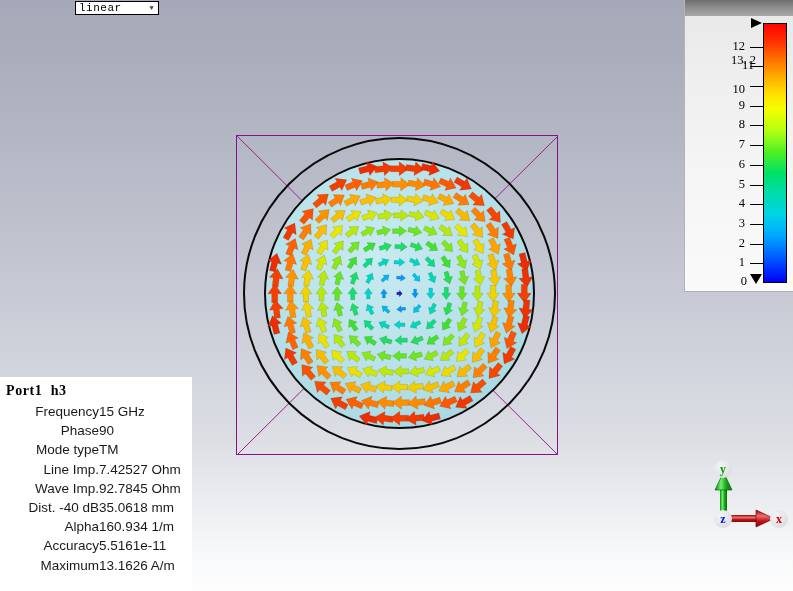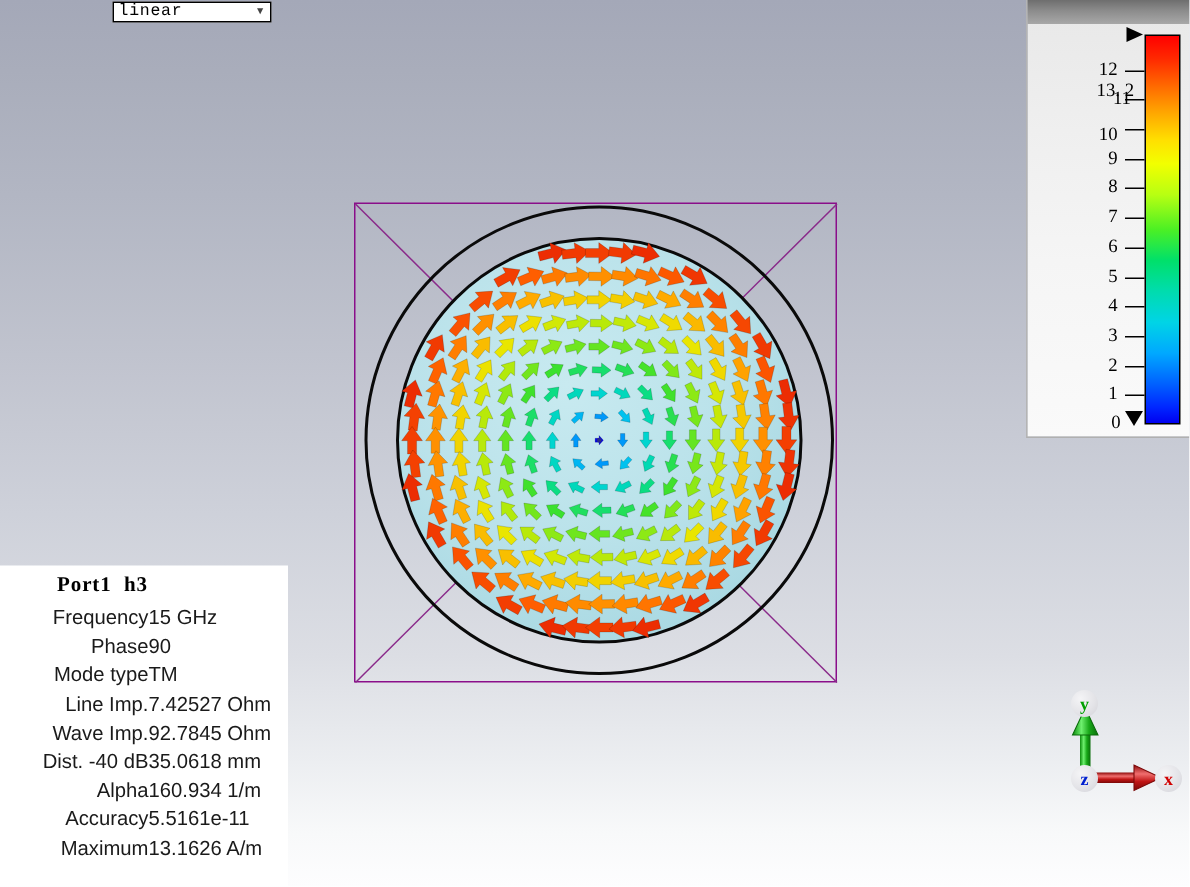--- a/index.html
+++ b/index.html
@@ -98,21 +98,20 @@
     padding: 5px 0 0 0;
   }
   #info-title {
     font-family: "Liberation Serif", serif;
     font-weight: bold;
     font-size: 14px;
     color: #000;
     padding: 1px 0 3px 6px;
     letter-spacing: 0.6px;
     white-space: pre;
-    margin-left: 32px;
   }
   .info-row {
     display: flex;
     font-size: 13.5px;
     color: #1a1a1a;
     line-height: 19.2px;
     height: 19.2px;
     padding-left: 7px;
   }
   .info-key {
@@ -141,21 +140,21 @@
     position: absolute;
     left: 0; top: 0;
     width: 109px;
     height: 16px;
     background: linear-gradient(to bottom, #6e6e6e 0%, #8c8c8c 45%, #a8a8a8 100%);
   }
   #scale-select {
     position: absolute;
     left: 75px;
     top: 1px;
-    width: 106px;
+    width: 84px;
     height: 14px;
     background: #ffffff;
     border: 1px solid #000000;
     box-sizing: border-box;
     display: flex;
     align-items: center;
     font-family: "Liberation Mono", monospace;
     font-size: 11px;
     color: #000;
   }

